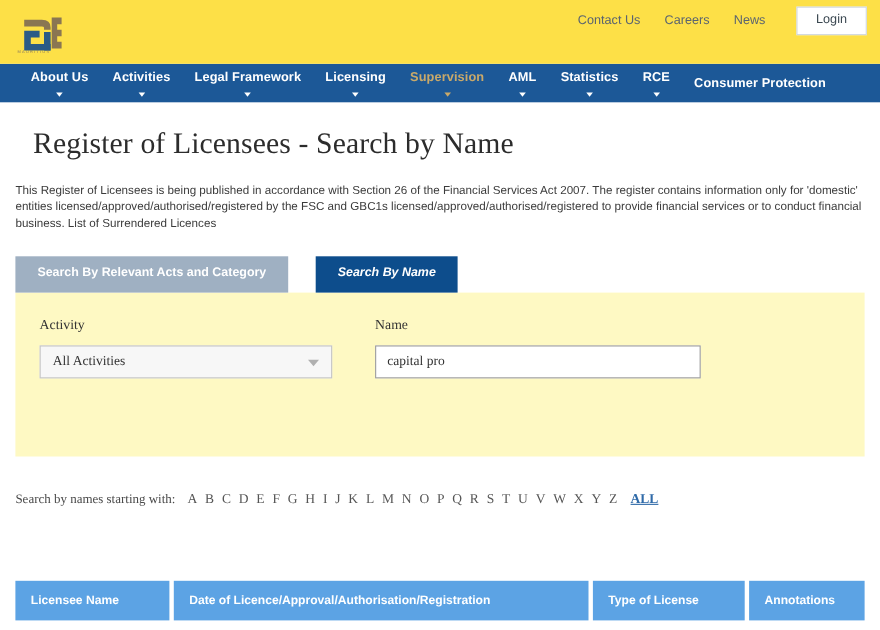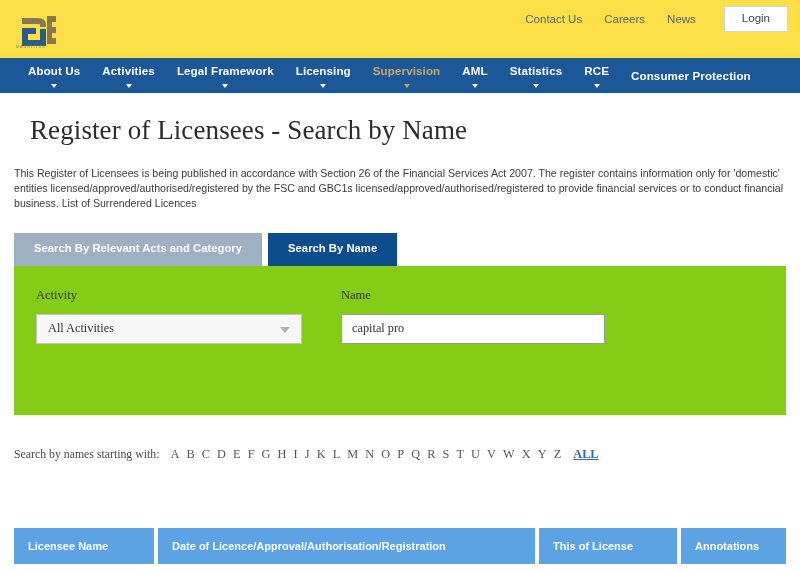--- a/index.html
+++ b/index.html
@@ -115,26 +115,26 @@
   .tab {
     font-size: 11.3px;
     font-weight: bold;
     color: #ffffff;
     padding: 9px 20px 10px 20px;
     cursor: pointer;
     white-space: nowrap;
     line-height: 1.2;
   }
   .tab.inactive { background: #9fb0c2; }
-  .tab.active   { background: #0d4d8c; margin-left: 6px; }
+  .tab.active   { background: #0d4d8c; margin-left: 25px; font-style: italic; }
 
   
   .form-panel {
     margin: 0 14px 0 14px;
-    background: #84cc16;
+    background: #fef9c3;
     padding: 22px 0 34px 0;
     height: 149px;
   }
   .field-row {
     display: flex;
     padding-left: 22px;
   }
   .field-group { }
   .field-label {
     font-family: "Liberation Serif", serif;
@@ -158,21 +158,21 @@
   }
   .select-arrow {
     position: absolute;
     right: 11px; top: 12px;
     width: 0; height: 0;
     border-left: 5px solid transparent;
     border-right: 5px solid transparent;
     border-top: 6px solid #b0b0b0;
   }
   .text-input {
-    width: 264px;
+    width: 296px;
     height: 30px;
     background: #ffffff;
     border: 1px solid #9b9b9b;
     padding-left: 10px;
     font-family: "Liberation Serif", serif;
     font-size: 12.3px;
     color: #333333;
     outline: none;
   }
   .field-gap { width: 39px; }
@@ -336,17 +336,17 @@
 
 <div class="alpha-row">
   <span class="alpha-label">Search by names starting with:</span>
   <span id="alpha-letters"><a class="alpha-letter" href="#">A</a><a class="alpha-letter" href="#">B</a><a class="alpha-letter" href="#">C</a><a class="alpha-letter" href="#">D</a><a class="alpha-letter" href="#">E</a><a class="alpha-letter" href="#">F</a><a class="alpha-letter" href="#">G</a><a class="alpha-letter" href="#">H</a><a class="alpha-letter" href="#">I</a><a class="alpha-letter" href="#">J</a><a class="alpha-letter" href="#">K</a><a class="alpha-letter" href="#">L</a><a class="alpha-letter" href="#">M</a><a class="alpha-letter" href="#">N</a><a class="alpha-letter" href="#">O</a><a class="alpha-letter" href="#">P</a><a class="alpha-letter" href="#">Q</a><a class="alpha-letter" href="#">R</a><a class="alpha-letter" href="#">S</a><a class="alpha-letter" href="#">T</a><a class="alpha-letter" href="#">U</a><a class="alpha-letter" href="#">V</a><a class="alpha-letter" href="#">W</a><a class="alpha-letter" href="#">X</a><a class="alpha-letter" href="#">Y</a><a class="alpha-letter" href="#">Z</a></span>
   <a class="alpha-all" href="#">ALL</a>
 </div>
 
 <div class="table-head">
   <div class="th th-1">Licensee Name</div>
   <div class="th th-2">Date of Licence/Approval/Authorisation/Registration</div>
-  <div class="th th-3">This of License</div>
+  <div class="th th-3">Type of License</div>
   <div class="th th-4">Annotations</div>
 </div>
 
 <div class="records">0 record(s) found.</div>
 
 </body></html>

